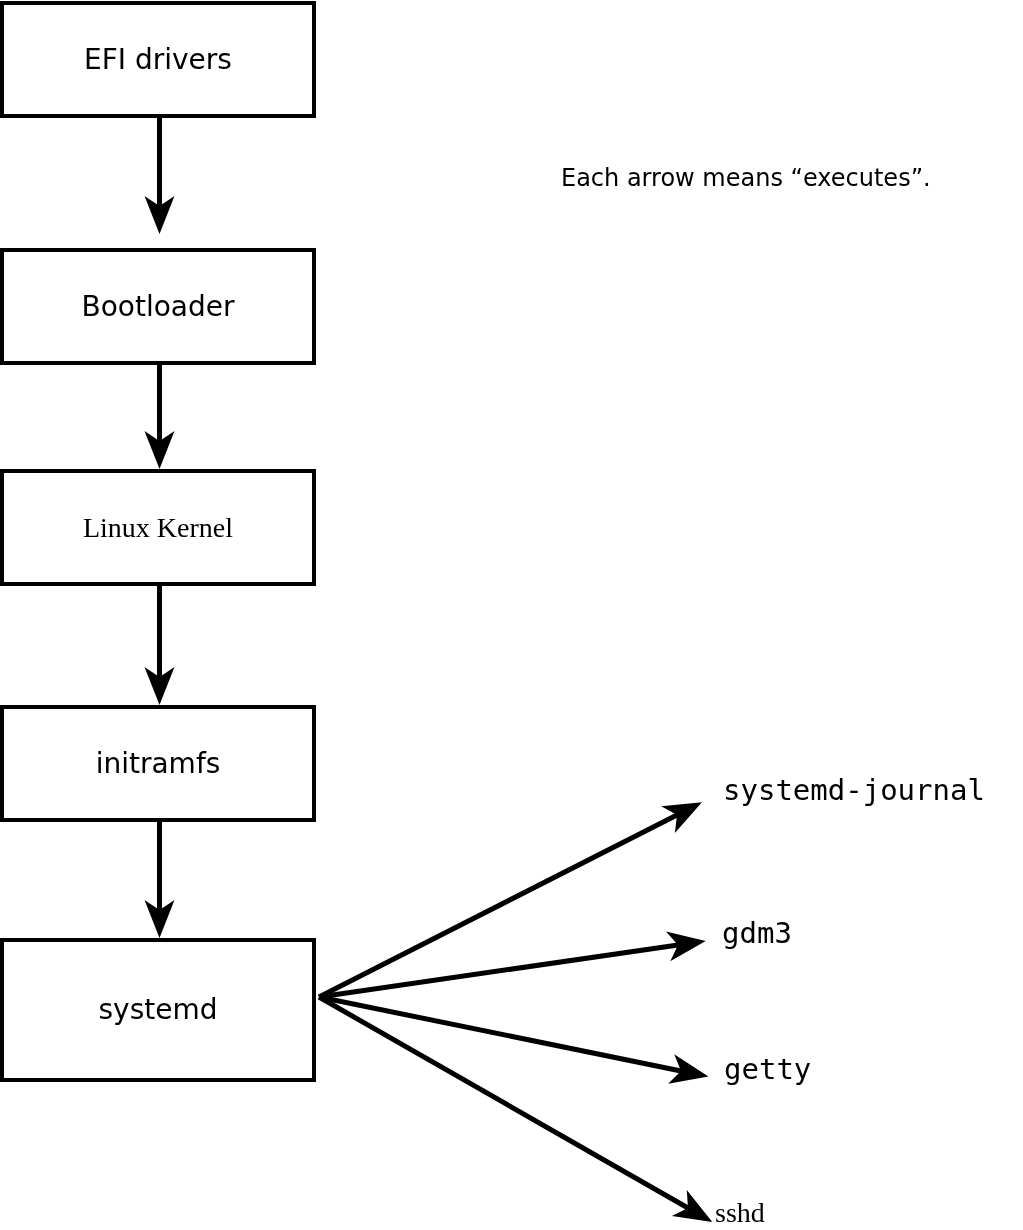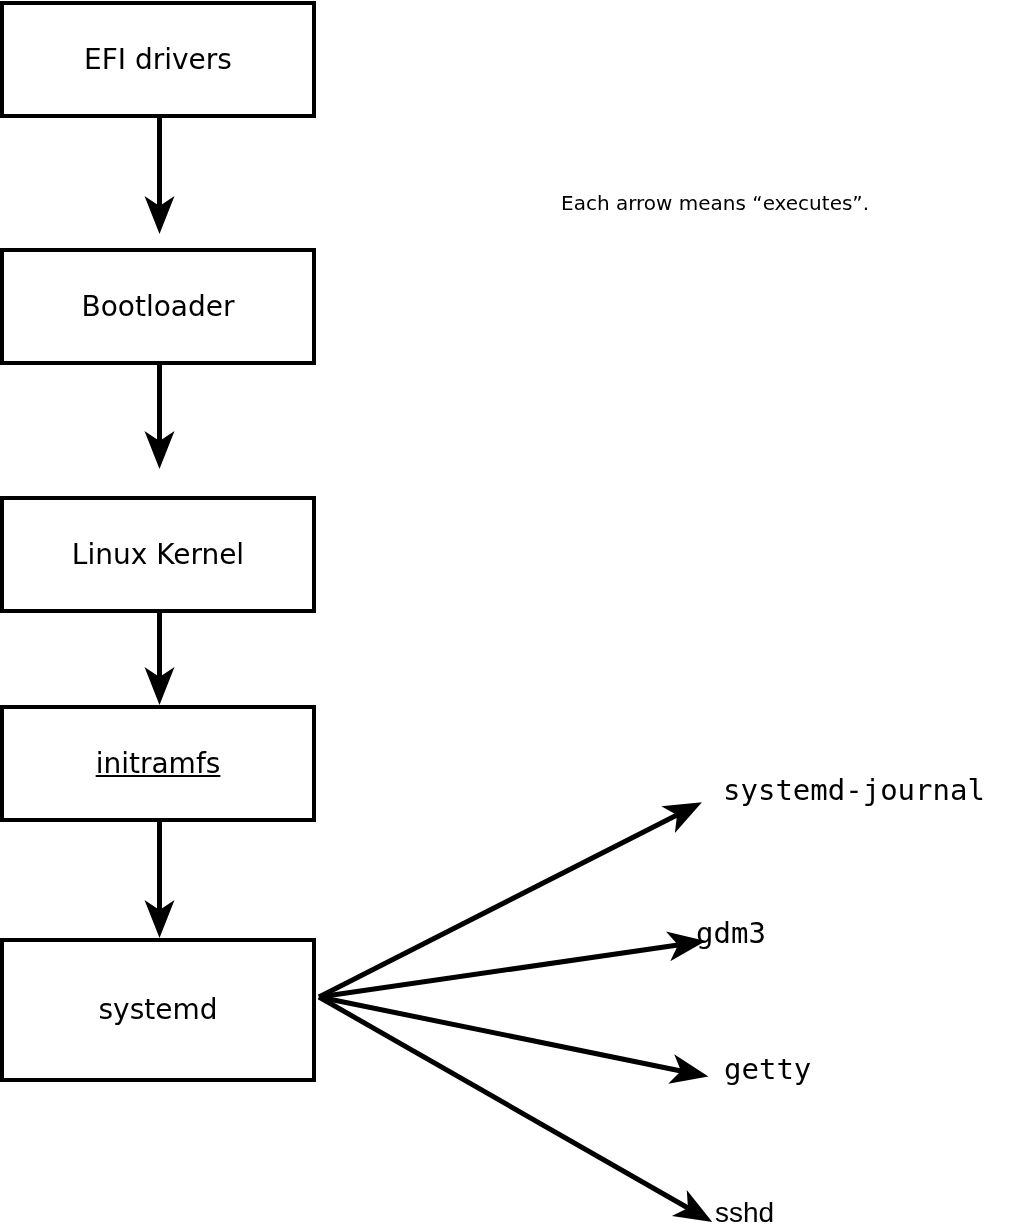--- a/index.html
+++ b/index.html
@@ -37,43 +37,42 @@
   }
   .flow-box span {
     font-size: 28px;
     line-height: 1;
     white-space: nowrap;
   }
   .caption {
     position: absolute;
     left: 561px;
     top: 166px;
-    font-size: 20px;
+    font-size: 24px;
     line-height: 1;
     white-space: nowrap;
-    margin-top: 27px;
   }
   .proc-label {
     position: absolute;
     font-family: "DejaVu Sans Mono", monospace;
     font-size: 29px;
     line-height: 1;
     white-space: nowrap;
   }
   .proc-label.sans {
-    font-family: Liberation Sans, sans-serif;
+    font-family: Liberation Serif, serif;
     font-size: 28px;
   }
   #box-efi        { top: 1px; }
   #box-bootloader { top: 248px; }
-  #box-kernel     { top: 496px; }
-  #box-initramfs  { top: 705px; text-decoration: underline; }
+  #box-kernel     { top: 469px; font-family: Liberation Serif, serif; }
+  #box-initramfs  { top: 705px; }
   #box-systemd    { top: 938px; height: 144px; }
   #label-journal { left: 723px; top: 776px; }
-  #label-gdm3    { left: 696px; top: 919px; }
+  #label-gdm3    { left: 722px; top: 919px; }
   #label-getty   { left: 724px; top: 1055px; }
   #label-sshd    { left: 715px; top: 1199px; }
 </style>
 </head>
 <body>
 
 <div class="stage">
 
   <svg class="arrows-layer" width="1023" height="1230" viewBox="0 0 1023 1230" xmlns="http://www.w3.org/2000/svg">
     <defs>

